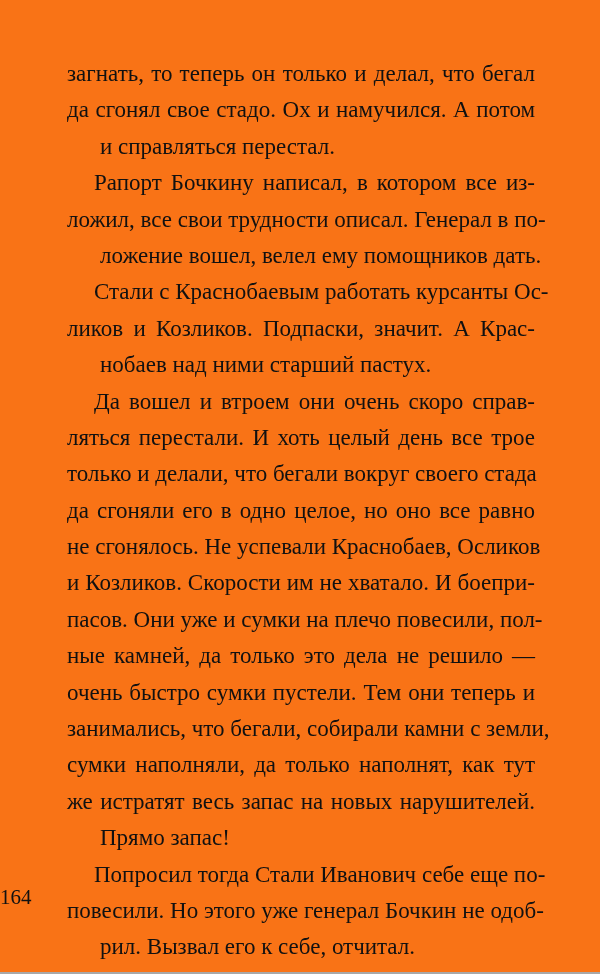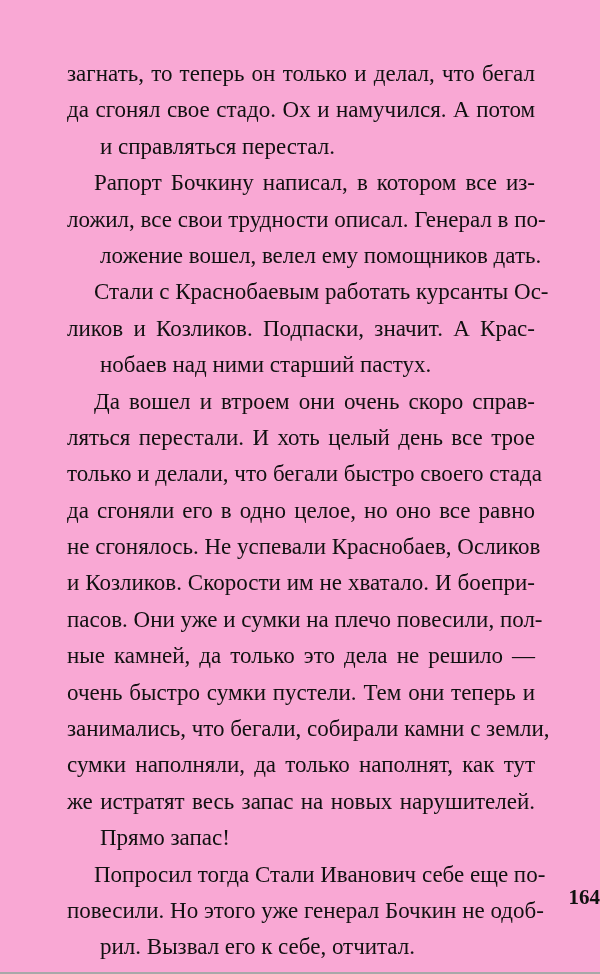--- a/index.html
+++ b/index.html
@@ -12,21 +12,21 @@
       height: 974px;
       position: relative;
       overflow: hidden;
     }
     .page {
       position: absolute;
       left: 0;
       top: 0;
       width: 600px;
       height: 972px;
-      background: #f9a8d4;
+      background: #f97316;
     }
     .text-block {
       position: absolute;
       left: 67px;
       top: 56px;
       width: 468px;
       font-family: "Liberation Serif", "DejaVu Serif", serif;
       font-size: 23px;
       line-height: 36.4px;
       color: #111111;
@@ -45,25 +45,24 @@
     }
     .line.indent {
       padding-left: 27px;
       font-family: Liberation Serif, serif;
     }
     .page-number {
       position: absolute;
       left: 0;
       width: 600px;
       top: 885px;
-      text-align: right;
+      text-align: left;
       font-family: "Liberation Serif", "DejaVu Serif", serif;
       font-size: 21px;
       color: #111111;
-      font-weight: bold;
     }
     .bottom-rule {
       position: absolute;
       left: 0;
       top: 972px;
       width: 600px;
       height: 2px;
       background: #a8a8a8;
     }
   </style>
@@ -76,21 +75,21 @@
     <span class="line">да сгонял свое стадо. Ох и намучился. А потом</span>
     <span class="line last">и справляться перестал.</span>
     <span class="line indent">Рапорт Бочкину написал, в котором все из-</span>
     <span class="line">ложил, все свои трудности описал. Генерал в по-</span>
     <span class="line last">ложение вошел, велел ему помощников дать.</span>
     <span class="line indent">Стали с Краснобаевым работать курсанты Ос-</span>
     <span class="line">ликов и Козликов. Подпаски, значит. А Крас-</span>
     <span class="line last">нобаев над ними старший пастух.</span>
     <span class="line indent">Да вошел и втроем они очень скоро справ-</span>
     <span class="line">ляться перестали. И хоть целый день все трое</span>
-    <span class="line">только и делали, что бегали быстро своего стада</span>
+    <span class="line">только и делали, что бегали вокруг своего стада</span>
     <span class="line">да сгоняли его в одно целое, но оно все равно</span>
     <span class="line">не сгонялось. Не успевали Краснобаев, Осликов</span>
     <span class="line">и Козликов. Скорости им не хватало. И боепри-</span>
     <span class="line">пасов. Они уже и сумки на плечо повесили, пол-</span>
     <span class="line">ные камней, да только это дела не решило —</span>
     <span class="line">очень быстро сумки пустели. Тем они теперь и</span>
     <span class="line">занимались, что бегали, собирали камни с земли,</span>
     <span class="line">сумки наполняли, да только наполнят, как тут</span>
     <span class="line">же истратят весь запас на новых нарушителей.</span>
     <span class="line last">Прямо запас!</span>

